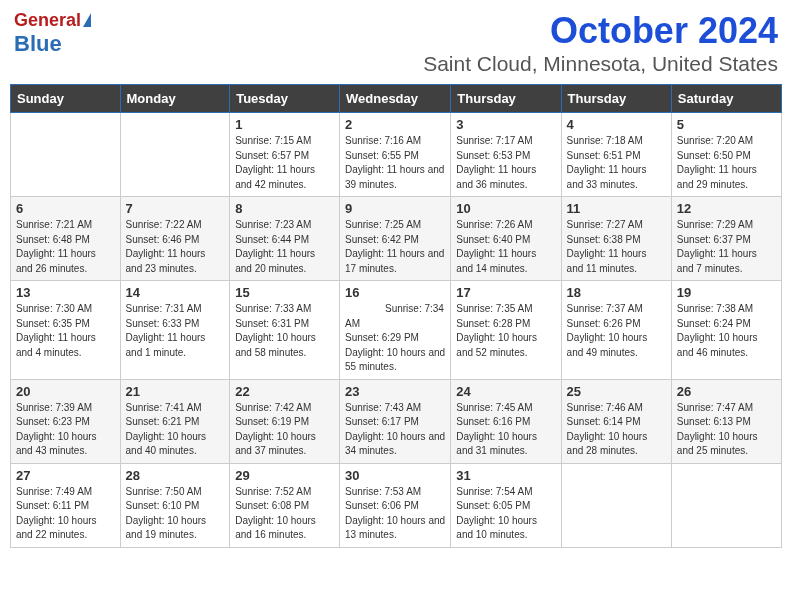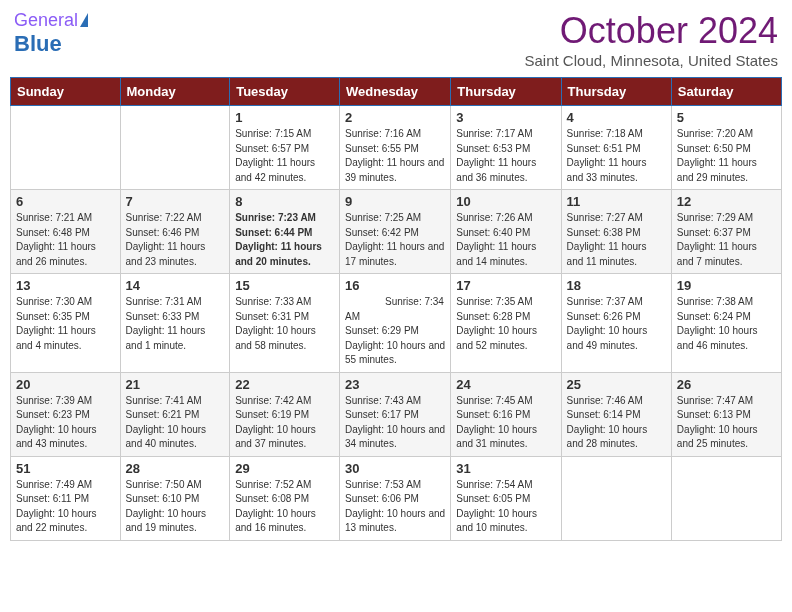--- a/index.html
+++ b/index.html
@@ -21,55 +21,55 @@
       display: flex;
       flex-direction: column;
       align-items: flex-start;
     }
     .logo-text {
       display: flex;
       align-items: center;
     }
     .logo-general {
       font-size: 18px;
-      font-weight: normal;
-      color: #8b5cf6;
+      font-weight: bold;
+      color: #b91c1c;
     }
     .logo-blue {
       font-size: 22px;
       font-weight: bold;
       color: #2a6db5;
     }
     .logo-triangle {
       width: 0;
       height: 0;
       border-left: 8px solid transparent;
       border-bottom: 14px solid #2a6db5;
       margin-left: 2px;
       margin-bottom: 2px;
     }
     .title-block {
       text-align: right;
     }
     .month-title {
       font-size: 36px;
-      color: #701a75;
-      font-weight: normal;
+      color: #1d4ed8;
+      font-weight: bold;
     }
     .subtitle {
-      font-size: 15px;
+      font-size: 21px;
       color: #555;
     }
     .calendar {
       width: 100%;
       border-collapse: collapse;
       border: 1px solid #ccc;
     }
     .calendar th {
-      background-color: #7f1d1d;
+      background-color: #404040;
       color: #fff;
       font-size: 13px;
       font-weight: bold;
       text-align: left;
       padding: 6px 6px;
       border: 1px solid #2a6db5;
     }
     .calendar td {
       vertical-align: top;
       border: 1px solid #ccc;
@@ -153,21 +153,21 @@
 Sunset: 6:50 PM
 Daylight: 11 hours and 29 minutes.</span></td>
       </tr>
       <tr class="row-even">
         <td><span class="day-num">6</span><span class="day-info" style="white-space: pre-line; margin-top: 42px;">Sunrise: 7:21 AM
 Sunset: 6:48 PM
 Daylight: 11 hours and 26 minutes.</span></td>
         <td><span class="day-num">7</span><span class="day-info" style="white-space: pre-line;">Sunrise: 7:22 AM
 Sunset: 6:46 PM
 Daylight: 11 hours and 23 minutes.</span></td>
-        <td><span class="day-num">8</span><span class="day-info" style="white-space: pre-line; font-weight: bold;">Sunrise: 7:23 AM
+        <td><span class="day-num">8</span><span class="day-info" style="white-space: pre-line;">Sunrise: 7:23 AM
 Sunset: 6:44 PM
 Daylight: 11 hours and 20 minutes.</span></td>
         <td><span class="day-num">9</span><span class="day-info" style="white-space: pre-line;">Sunrise: 7:25 AM
 Sunset: 6:42 PM
 Daylight: 11 hours and 17 minutes.</span></td>
         <td><span class="day-num">10</span><span class="day-info" style="white-space: pre-line;">Sunrise: 7:26 AM
 Sunset: 6:40 PM
 Daylight: 11 hours and 14 minutes.</span></td>
         <td><span class="day-num">11</span><span class="day-info" style="white-space: pre-line;">Sunrise: 7:27 AM
 Sunset: 6:38 PM
@@ -216,21 +216,21 @@
 Sunset: 6:16 PM
 Daylight: 10 hours and 31 minutes.</span></td>
         <td><span class="day-num">25</span><span class="day-info" style="white-space: pre-line;">Sunrise: 7:46 AM
 Sunset: 6:14 PM
 Daylight: 10 hours and 28 minutes.</span></td>
         <td><span class="day-num">26</span><span class="day-info" style="white-space: pre-line;">Sunrise: 7:47 AM
 Sunset: 6:13 PM
 Daylight: 10 hours and 25 minutes.</span></td>
       </tr>
       <tr class="row-odd">
-        <td><span class="day-num">51</span><span class="day-info" style="white-space: pre-line;">Sunrise: 7:49 AM
+        <td><span class="day-num">27</span><span class="day-info" style="white-space: pre-line;">Sunrise: 7:49 AM
 Sunset: 6:11 PM
 Daylight: 10 hours and 22 minutes.</span></td>
         <td><span class="day-num">28</span><span class="day-info" style="white-space: pre-line;">Sunrise: 7:50 AM
 Sunset: 6:10 PM
 Daylight: 10 hours and 19 minutes.</span></td>
         <td><span class="day-num">29</span><span class="day-info" style="white-space: pre-line;">Sunrise: 7:52 AM
 Sunset: 6:08 PM
 Daylight: 10 hours and 16 minutes.</span></td>
         <td><span class="day-num">30</span><span class="day-info" style="white-space: pre-line;">Sunrise: 7:53 AM
 Sunset: 6:06 PM

